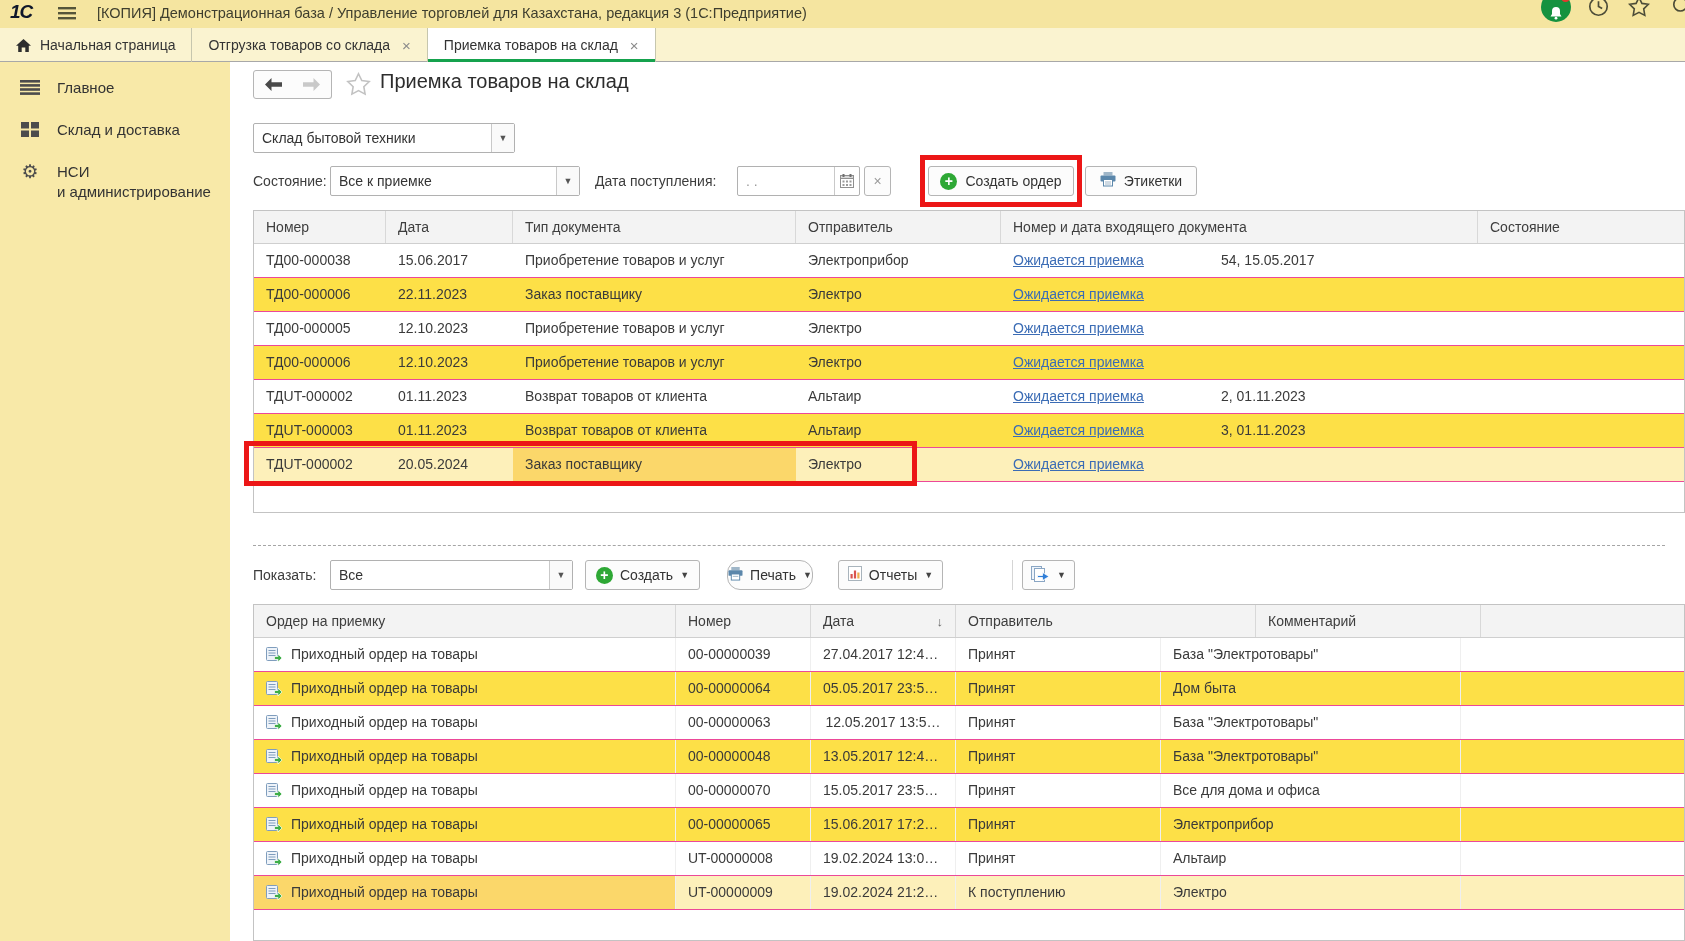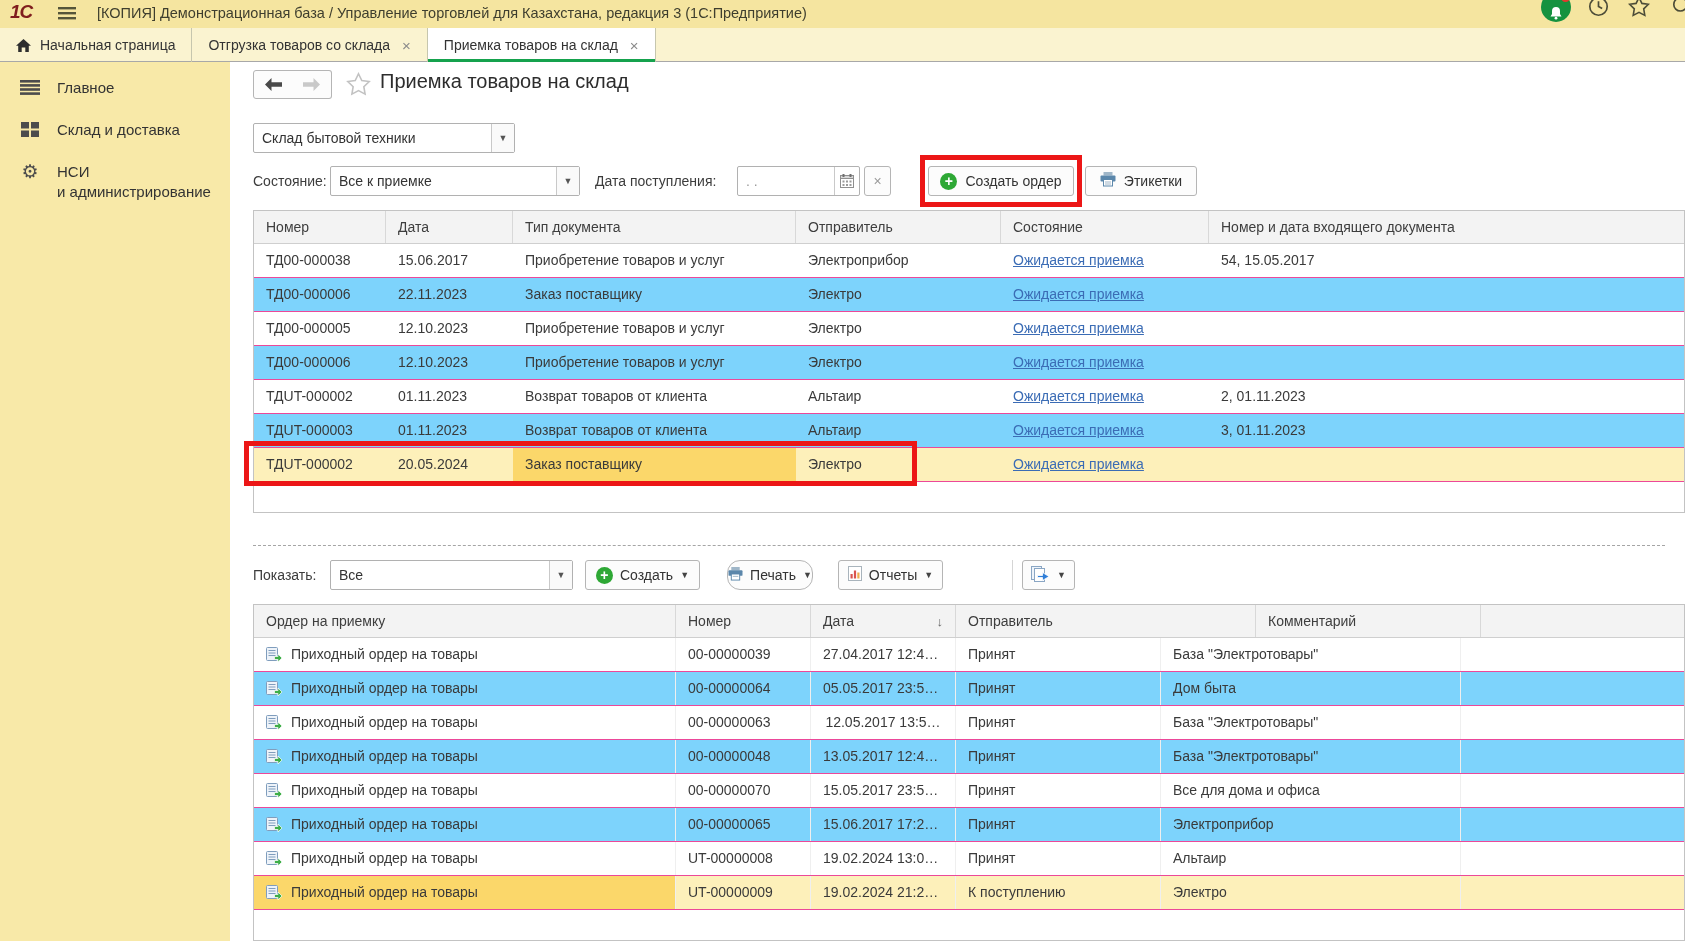--- a/index.html
+++ b/index.html
@@ -3,21 +3,21 @@
 <meta charset="utf-8">
 <style>
   html,body{margin:0;padding:0;background:#e9e9e9;}
   *{box-sizing:border-box;}
   .screen{position:relative;width:1685px;height:941px;background:#fff;overflow:hidden;
           font-family:"Liberation Sans",sans-serif;color:#3a3a3a;cursor:default;}
 
   
   .titlebar{position:absolute;left:0;top:0;width:1685px;height:28px;background:#f5e5a0;overflow:hidden;}
   .logo{position:absolute;left:10px;top:1px;font-size:19px;font-weight:bold;font-style:italic;
-        color:#7f1d1d;letter-spacing:-1px;}
+        color:#0f172a;letter-spacing:-1px;}
   .hamburger{position:absolute;left:58px;top:6px;}
   .win-title{position:absolute;left:97px;top:5px;font-size:14.5px;color:#3e3e2e;white-space:nowrap;}
   .tb-ico{position:absolute;}
   .bell-circle{left:1541px;top:-8px;width:30px;height:30px;border-radius:50%;background:#15923f;
                display:flex;align-items:flex-end;justify-content:center;padding-bottom:2px;}
   .bell-dot{position:absolute;right:1px;top:1px;width:9px;height:9px;border-radius:50%;background:#e23a2e;}
   .clock-ico{left:1588px;top:-4px;}
   .star-ico{left:1628px;top:-4px;}
   .search-ico{left:1672px;top:-4px;}
 
@@ -76,21 +76,21 @@
 
   
   .table{position:absolute;background:#fff;border:1px solid #c3c3c3;overflow:hidden;}
   .table.upper{left:23px;top:148px;width:1432px;height:303px;}
   .table.lower{left:23px;top:542px;width:1432px;height:337px;}
   .thead{display:flex;height:33px;background:#f3f3f3;border-bottom:1px solid #cfcfcf;}
   .th{display:flex;align-items:center;padding:0 12px;font-size:14px;color:#3e3e3e;
       border-right:1px solid #d8d8d8;flex:0 0 auto;overflow:hidden;white-space:nowrap;}
   .th .sort{margin-left:auto;color:#666;font-size:13px;padding-left:6px;}
   .trow{display:flex;height:34px;border-bottom:1px solid #ec4899;background:#fff;}
-  .trow.even{background:#7dd3fc;}
+  .trow.even{background:#fde047;}
   .trow.selected{background:#fdf0ba;}
   .td{padding:0 12px;line-height:33px;font-size:14px;color:#3a3a3a;flex:0 0 auto;
       overflow:hidden;white-space:nowrap;border-right:1px solid #efefef;}
   .td.nb{border-right:none;}
   .td.focus{background:#fbd76a;}
   .st-link{color:#3b6cb5;text-decoration:underline;cursor:pointer;}
   .doc-ico{display:inline-block;vertical-align:-3px;margin-right:9px;}
 
   .splitter{position:absolute;left:23px;top:483px;width:1412px;border-top:1px dashed #a5a5a5;}
 
@@ -277,22 +277,22 @@
       </span>
       <span>Этикетки</span>
     </button>
 
     <div class="table upper" id="upperTable">
         <div class="thead">
           <div class="th" style="width: 132px;">Номер</div>
           <div class="th" style="width: 127px;">Дата</div>
           <div class="th" style="width: 283px;">Тип документа</div>
           <div class="th" style="width: 205px;">Отправитель</div>
+          <div class="th" style="width: 477px;">Номер и дата входящего документа</div>
           <div class="th" style="width: 208px;">Состояние</div>
-          <div class="th" style="width: 477px;">Номер и дата входящего документа</div>
         </div>
         <div class="trow">
           <div class="td nb" style="width: 132px;">ТД00-000038</div>
           <div class="td nb" style="width: 127px;">15.06.2017</div>
           <div class="td nb" style="width: 283px;">Приобретение товаров и услуг</div>
           <div class="td nb" style="width: 205px;">Электроприбор</div>
           <div class="td nb" style="width: 208px;"><span class="st-link">Ожидается приемка</span></div>
           <div class="td nb" style="width: 477px;">54, 15.05.2017</div>
         </div>
         <div class="trow even">

